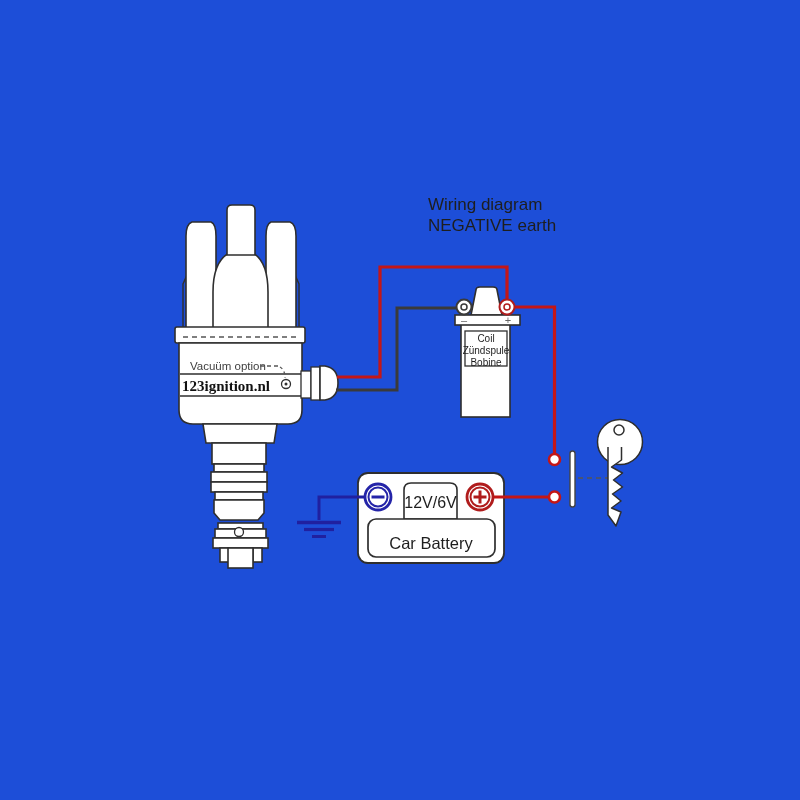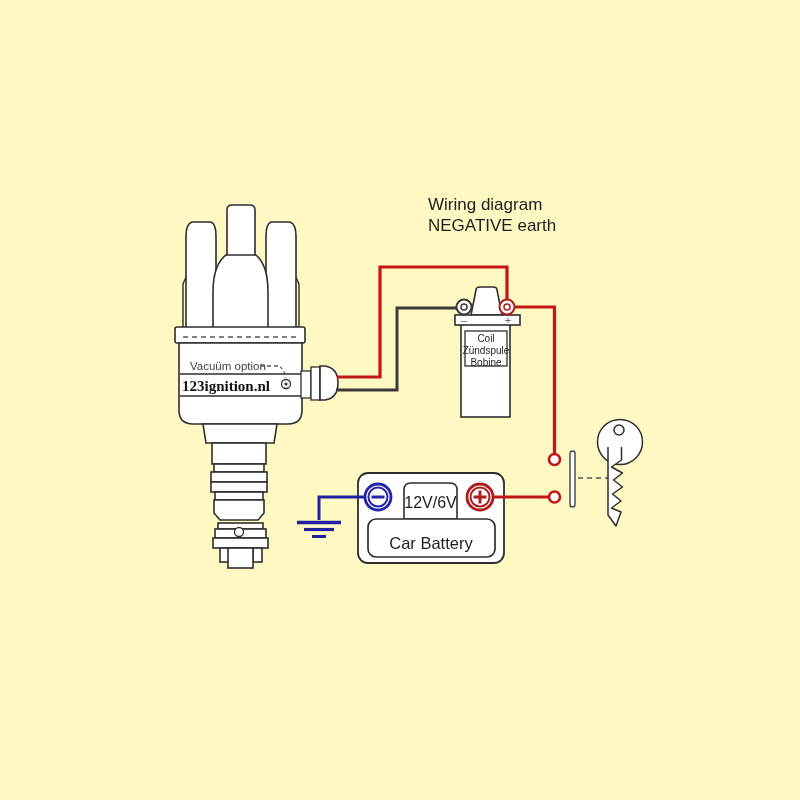--- a/index.html
+++ b/index.html
@@ -1,17 +1,17 @@
 <!DOCTYPE html>
 <html style="--wire_red: #c41616; --wire_black: #3a3a3a; --ground_blue: #2020a0; --terminal_blue: #2424a8; --terminal_red: #b01c1c; --line: #2e2e2e; --text: #1e1e1e; --muted_text: #3f3f3f;"><head>
 <meta charset="utf-8">
 <style>
   html,body { margin:0; padding:0; background:#ffffff; }
   #stage {
-    position:relative; width:800px; height:800px; background:#fef9c3;
+    position:relative; width:800px; height:800px; background:#1d4ed8;
     font-family:"Liberation Sans", sans-serif;
   }
   svg text {
     font-family:"Liberation Sans", sans-serif;
     fill:var(--text);
   }
   .ln    { fill:#ffffff; stroke:var(--line); stroke-width:1.6; }
   .lnthin{ fill:#ffffff; stroke:var(--line); stroke-width:1.3; }
   .edge  { fill:none; stroke:var(--line); stroke-width:1.4; }
   .dash  { fill:none; stroke:#555555; stroke-width:1.3; stroke-dasharray:5 4; }

